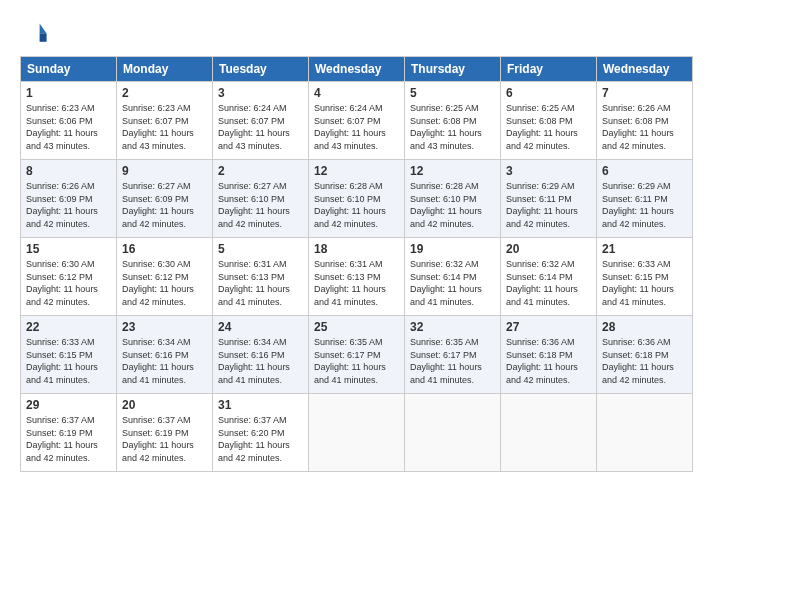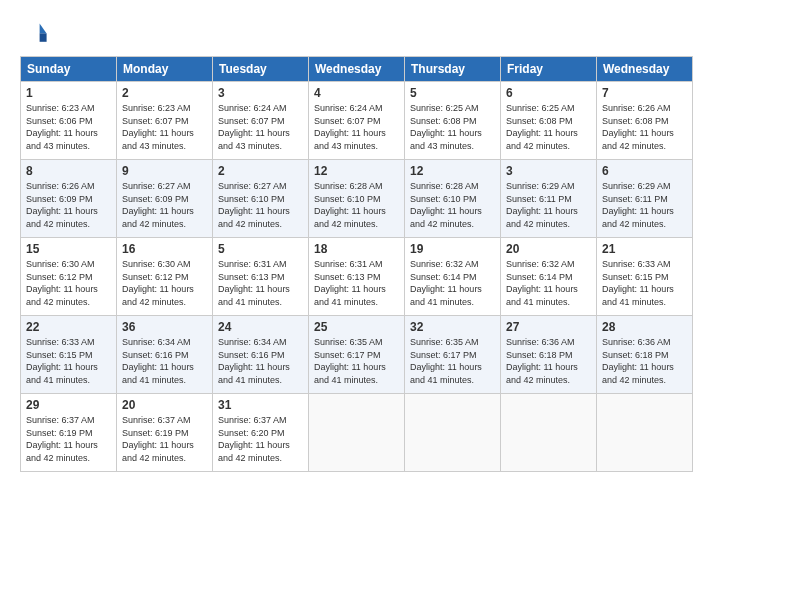--- a/index.html
+++ b/index.html
@@ -181,21 +181,21 @@
           <td><span class="day-num">19</span>
         <span class="day-info">Sunrise: 6:32 AM<br>Sunset: 6:14 PM<br>Daylight: 11 hours and 41 minutes.</span></td>
           <td><span class="day-num">20</span>
         <span class="day-info">Sunrise: 6:32 AM<br>Sunset: 6:14 PM<br>Daylight: 11 hours and 41 minutes.</span></td>
           <td><span class="day-num">21</span>
         <span class="day-info">Sunrise: 6:33 AM<br>Sunset: 6:15 PM<br>Daylight: 11 hours and 41 minutes.</span></td>
         </tr>
         <tr>
           <td><span class="day-num">22</span>
         <span class="day-info">Sunrise: 6:33 AM<br>Sunset: 6:15 PM<br>Daylight: 11 hours and 41 minutes.</span></td>
-          <td><span class="day-num">36</span>
+          <td><span class="day-num">23</span>
         <span class="day-info">Sunrise: 6:34 AM<br>Sunset: 6:16 PM<br>Daylight: 11 hours and 41 minutes.</span></td>
           <td><span class="day-num">24</span>
         <span class="day-info">Sunrise: 6:34 AM<br>Sunset: 6:16 PM<br>Daylight: 11 hours and 41 minutes.</span></td>
           <td><span class="day-num">25</span>
         <span class="day-info">Sunrise: 6:35 AM<br>Sunset: 6:17 PM<br>Daylight: 11 hours and 41 minutes.</span></td>
           <td><span class="day-num">32</span>
         <span class="day-info">Sunrise: 6:35 AM<br>Sunset: 6:17 PM<br>Daylight: 11 hours and 41 minutes.</span></td>
           <td><span class="day-num">27</span>
         <span class="day-info">Sunrise: 6:36 AM<br>Sunset: 6:18 PM<br>Daylight: 11 hours and 42 minutes.</span></td>
           <td><span class="day-num">28</span>

